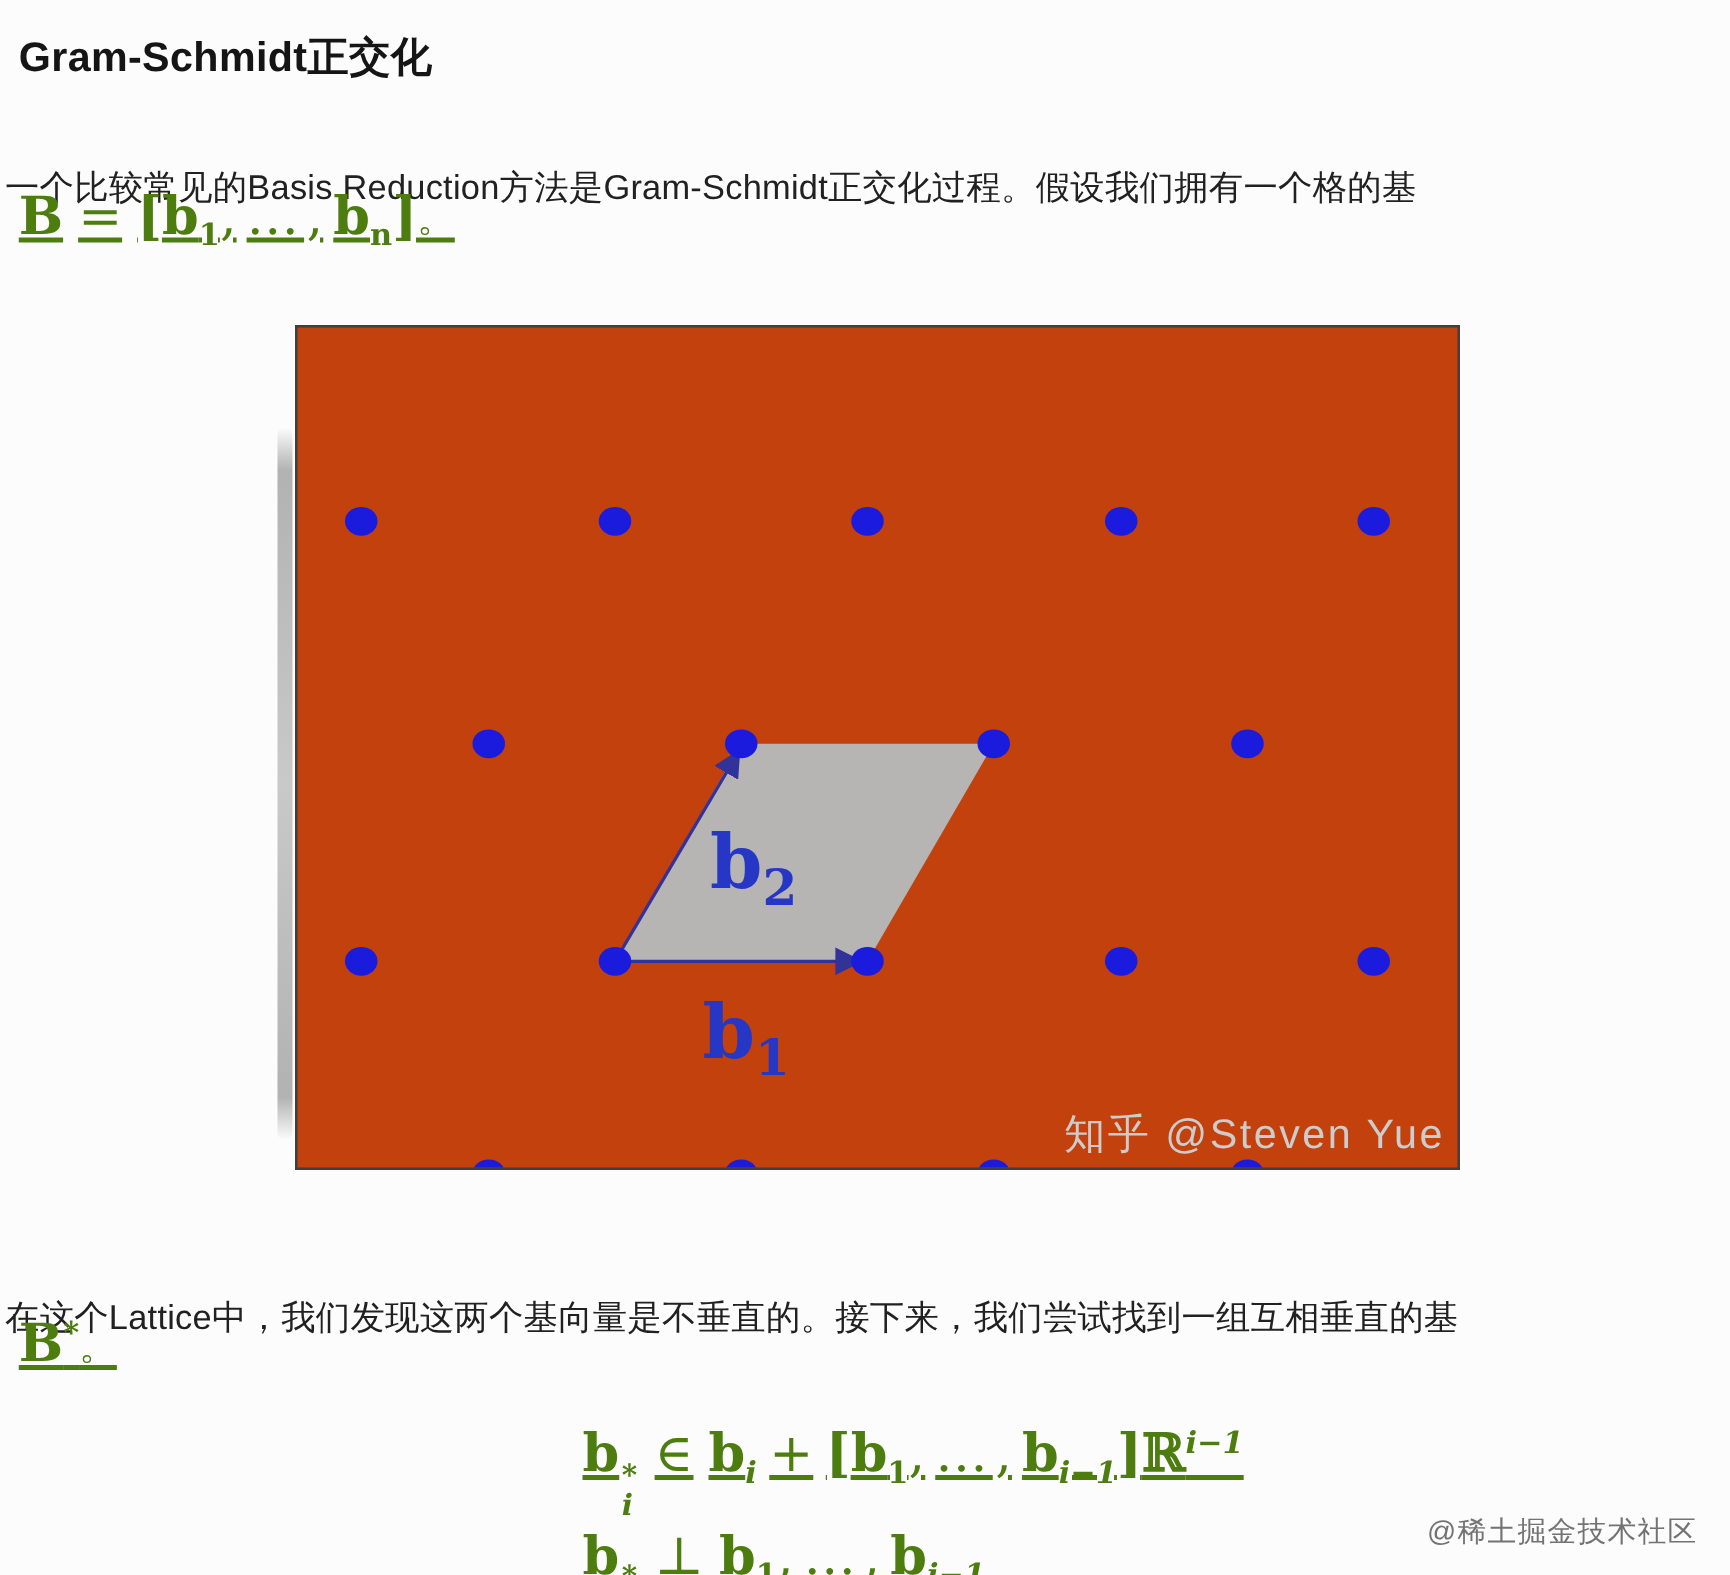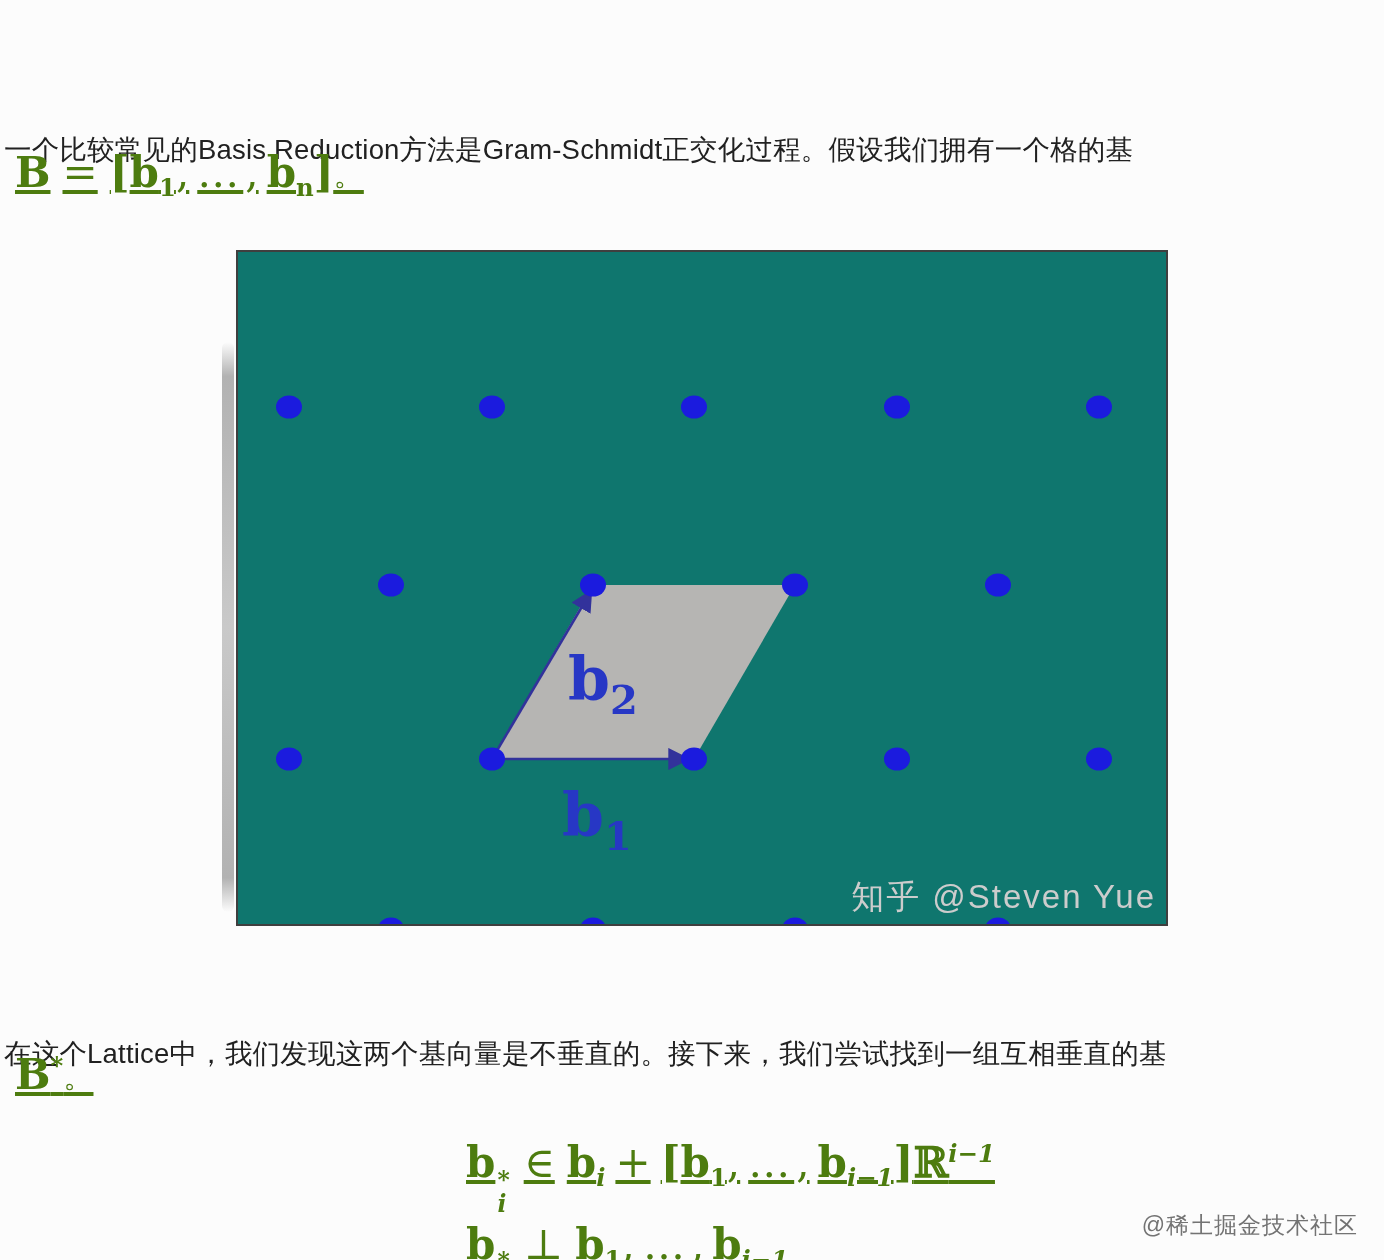--- a/index.html
+++ b/index.html
@@ -43,23 +43,23 @@
   .math-basis{position:absolute;left:15px;top:148px;font-size:42px;}
   .math-bstar{position:absolute;left:15px;top:1050px;font-size:42px;}
 
   .stack{
     display:inline-flex;flex-direction:column;align-items:flex-start;
     font-size:0.56em;line-height:1.02;vertical-align:-0.45em;margin-left:2px;margin-right:2px;
   }
   .stack .st-sub{font-style:italic;}
 
   .figure{
-    position:absolute;left:236px;top:250px;
+    position:absolute;left:236px;top:260px;
     width:928px;height:672px;
-    background:#0f766e;border:2px solid #3f3f3f;
+    background:#c2410c;border:2px solid #3f3f3f;
   }
   .figure svg{display:block;width:928px;height:672px;}
   .zhihu-watermark{
     position:absolute;right:10px;bottom:4px;
     font-size:33px;color:#cccccc;letter-spacing:2px;
     font-family:"Liberation Sans",sans-serif;
   }
 
   .scroll-strip{
     position:absolute;left:222px;top:342px;width:12px;height:570px;
@@ -77,20 +77,21 @@
   .site-watermark{
     position:absolute;right:26px;top:1210px;
     font-size:23px;color:#737373;letter-spacing:1px;
   }
 </style>
 </head>
 <body>
 
 <div class="page">
 
+  <h1 class="title">Gram-Schmidt正交化</h1>
 
   <p class="body-line p-intro">一个比较常见的Basis Reduction方法是Gram-Schmidt正交化过程。假设我们拥有一个格的基</p>
 
   <div class="math math-basis"><span class="mi">B</span><span class="mo op">=</span><span class="mi">[</span><span class="mi">b</span><sub>1</sub><span class="mo comma">,</span><span class="mo dots">…</span><span class="mo comma">,</span><span class="mi">b</span><sub>n</sub><span class="mi">]</span><span class="cjk">。</span></div>
 
   <div class="scroll-strip"></div>
 
   <div class="figure">
     <svg id="lattice-svg" xmlns="http://www.w3.org/2000/svg" viewBox="0 0 928 672">
         <defs>

